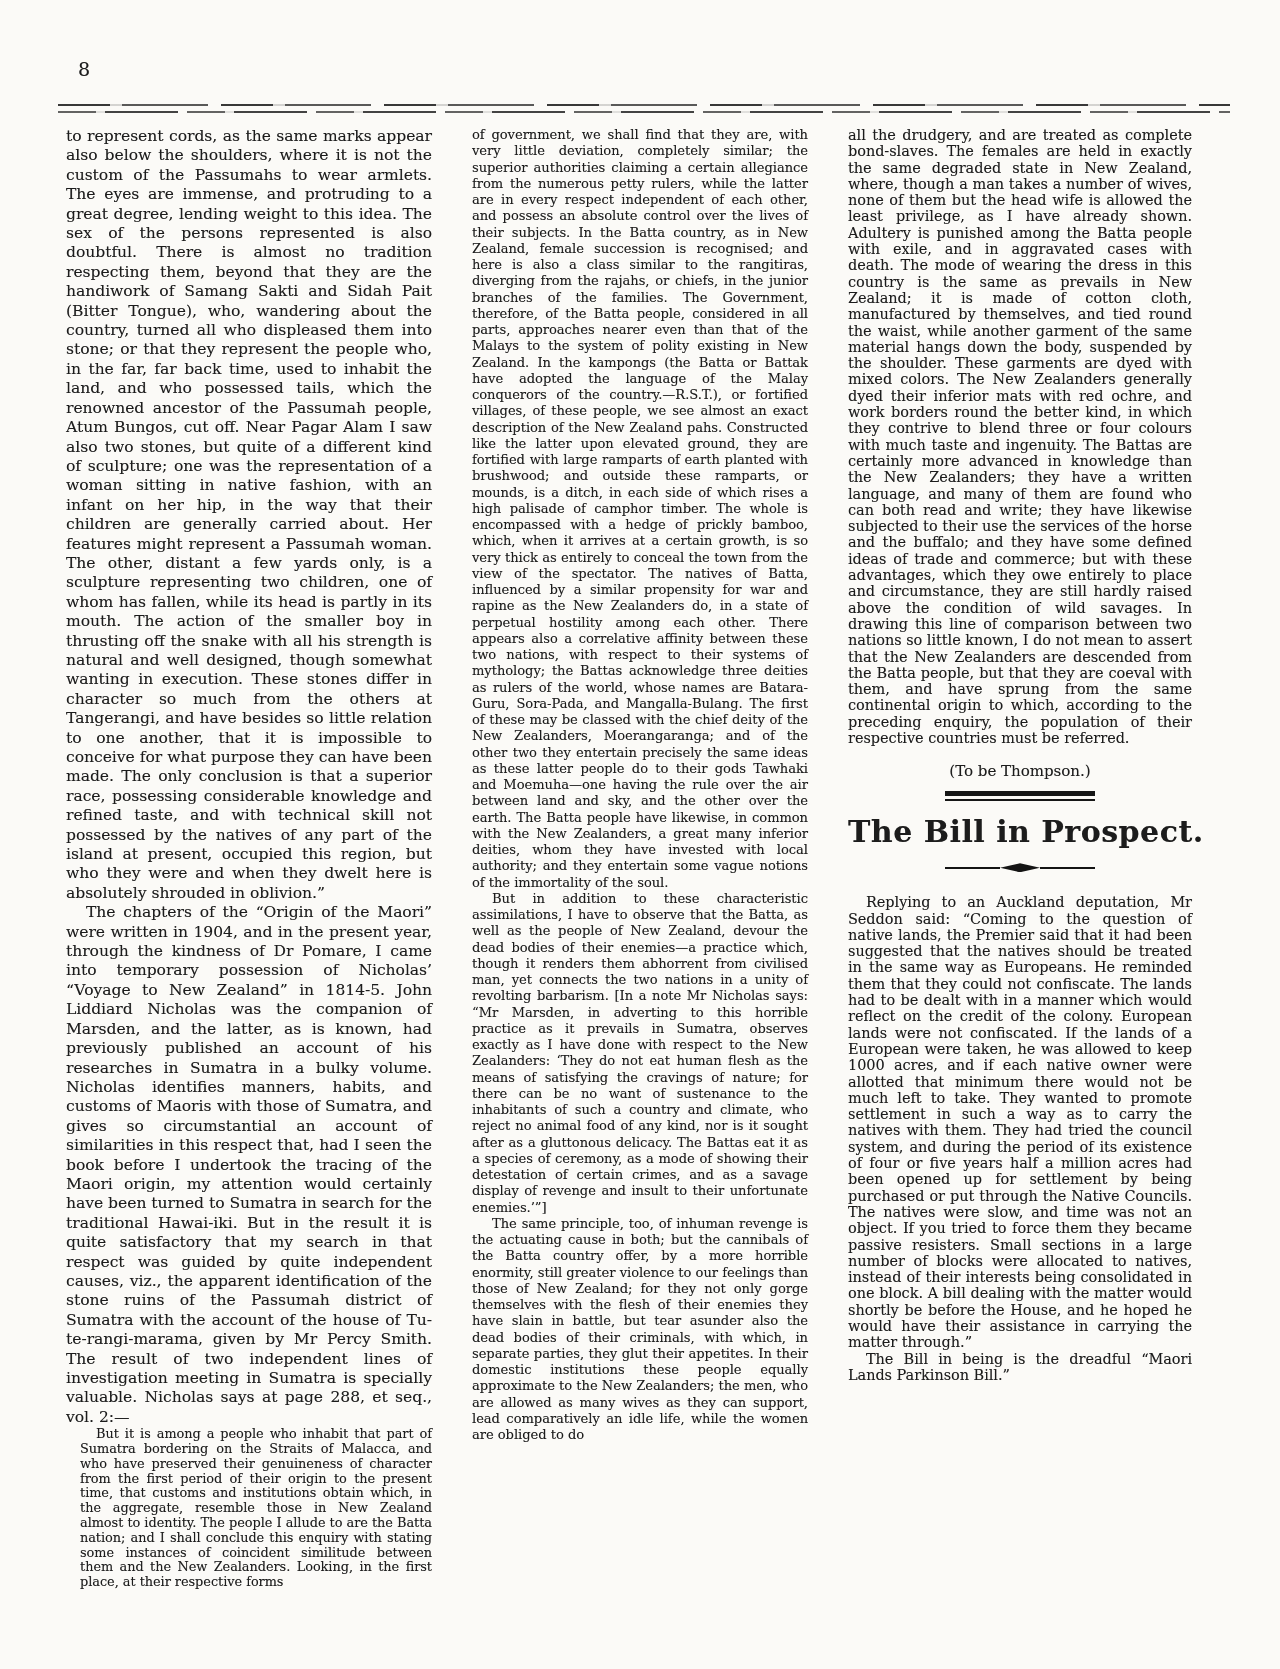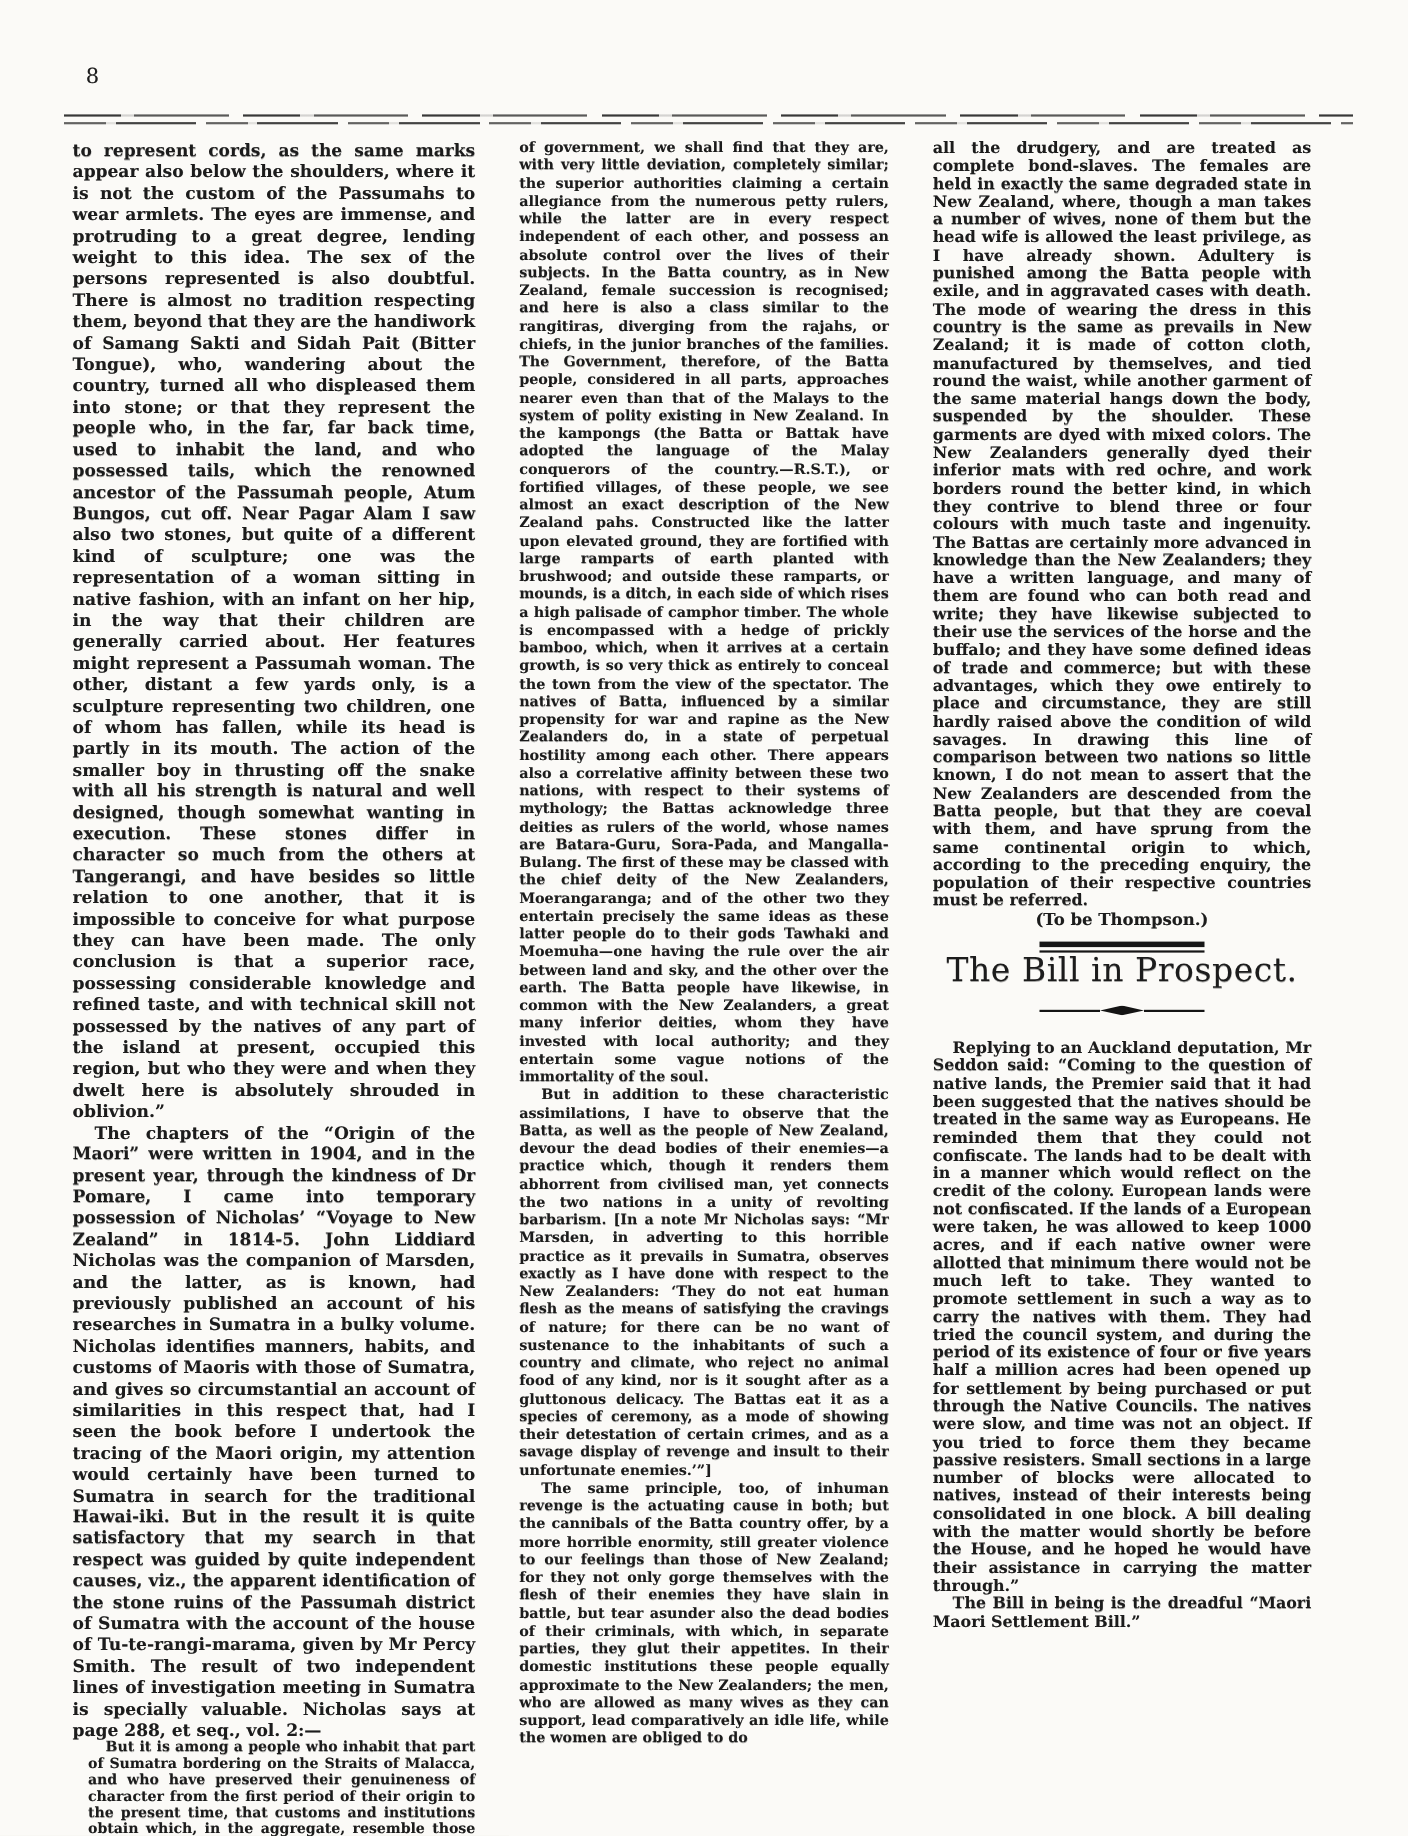--- a/index.html
+++ b/index.html
@@ -28,43 +28,43 @@
       repeating-linear-gradient(90deg, rgba(35,35,35,.7) 0 38px, rgba(35,35,35,.12) 38px 47px, rgba(35,35,35,.85) 47px 120px, rgba(35,35,35,0) 120px 129px);
     background-size:100% 2px,100% 2px;
     background-position:0 1px,0 8px;
     background-repeat:repeat-x;
   }
   .columns{
     position:absolute;top:127px;left:66px;
     display:flex;gap:40px;align-items:flex-start;
   }
   .col{text-align:justify;}
-  .col p{margin:0;font-weight:bold;}
+  .col p{margin:0;}
   .col-1{width:366px;font-size:15.5px;line-height:19.4px;}
   .col-2{width:336px;font-size:13px;line-height:16.25px;}
   .col-3{width:344px;font-size:14.4px;line-height:16.3px;}
   .col-1 .body-wrap{min-height:1184px;}
   .indent{text-indent:20px;}
   .small-quote{
     margin-top:16px;
     font-size:12.8px;line-height:14.8px;
     padding-left:14px;
     text-indent:16px;
   }
   .col3-p1{min-height:636px;}
   .to-be-continued{
     text-align:center;font-size:15px;margin-top:4px;text-indent:0;
   }
   .section-rule{
     width:150px;height:3px;margin:12px auto 0;
     border-top:5px solid #161616;border-bottom:2px solid #161616;
   }
   .bill-heading{
-    margin:0 0 0;
-    font-size:30px;font-weight:normal;text-align:center;letter-spacing:.5px;
+    margin:14px 0 0;
+    font-size:30px;font-weight:bold;text-align:center;letter-spacing:.5px;
     line-height:34px;white-space:nowrap;
   }
   .diamond-rule{
     width:150px;margin:14px auto 0;display:flex;align-items:center;
   }
   .diamond-rule .dline{flex:1;height:2px;background:#141414;}
   .diamond-rule .dmid{width:40px;height:9px;background:#141414;
     clip-path:polygon(0 50%,50% 0,100% 50%,50% 100%);}
   .bill-p1{margin-top:22px !important;text-indent:18px;}
   .bill-p2{text-indent:18px;}
@@ -110,19 +110,19 @@
 
       <div class="section-rule"></div>
       <h1 class="bill-heading">The Bill in Prospect.</h1>
       <div class="diamond-rule">
         <span class="dline"></span>
         <span class="dmid"></span>
         <span class="dline"></span>
       </div>
 
       <p class="bill-p1">Replying to an Auckland deputation, Mr Seddon said: “Coming to the question of native lands, the Premier said that it had been suggested that the natives should be treated in the same way as Europeans. He reminded them that they could not confiscate. The lands had to be dealt with in a manner which would reflect on the credit of the colony. European lands were not confiscated. If the lands of a European were taken, he was allowed to keep 1000 acres, and if each native owner were allotted that minimum there would not be much left to take. They wanted to promote settlement in such a way as to carry the natives with them. They had tried the council system, and during the period of its existence of four or five years half a million acres had been opened up for settlement by being purchased or put through the Native Councils. The natives were slow, and time was not an object. If you tried to force them they became passive resisters. Small sections in a large number of blocks were allocated to natives, instead of their interests being consolidated in one block. A bill dealing with the matter would shortly be before the House, and he hoped he would have their assistance in carrying the matter through.”</p>
-      <p class="bill-p2">The Bill in being is the dreadful “Maori Maori Settlement Bill.”</p>
+      <p class="bill-p2">The Bill in being is the dreadful “Maori Lands Parkinson Bill.”</p>
     </div>
 
   </div>
 
 
 </div>
 
 </body></html>

